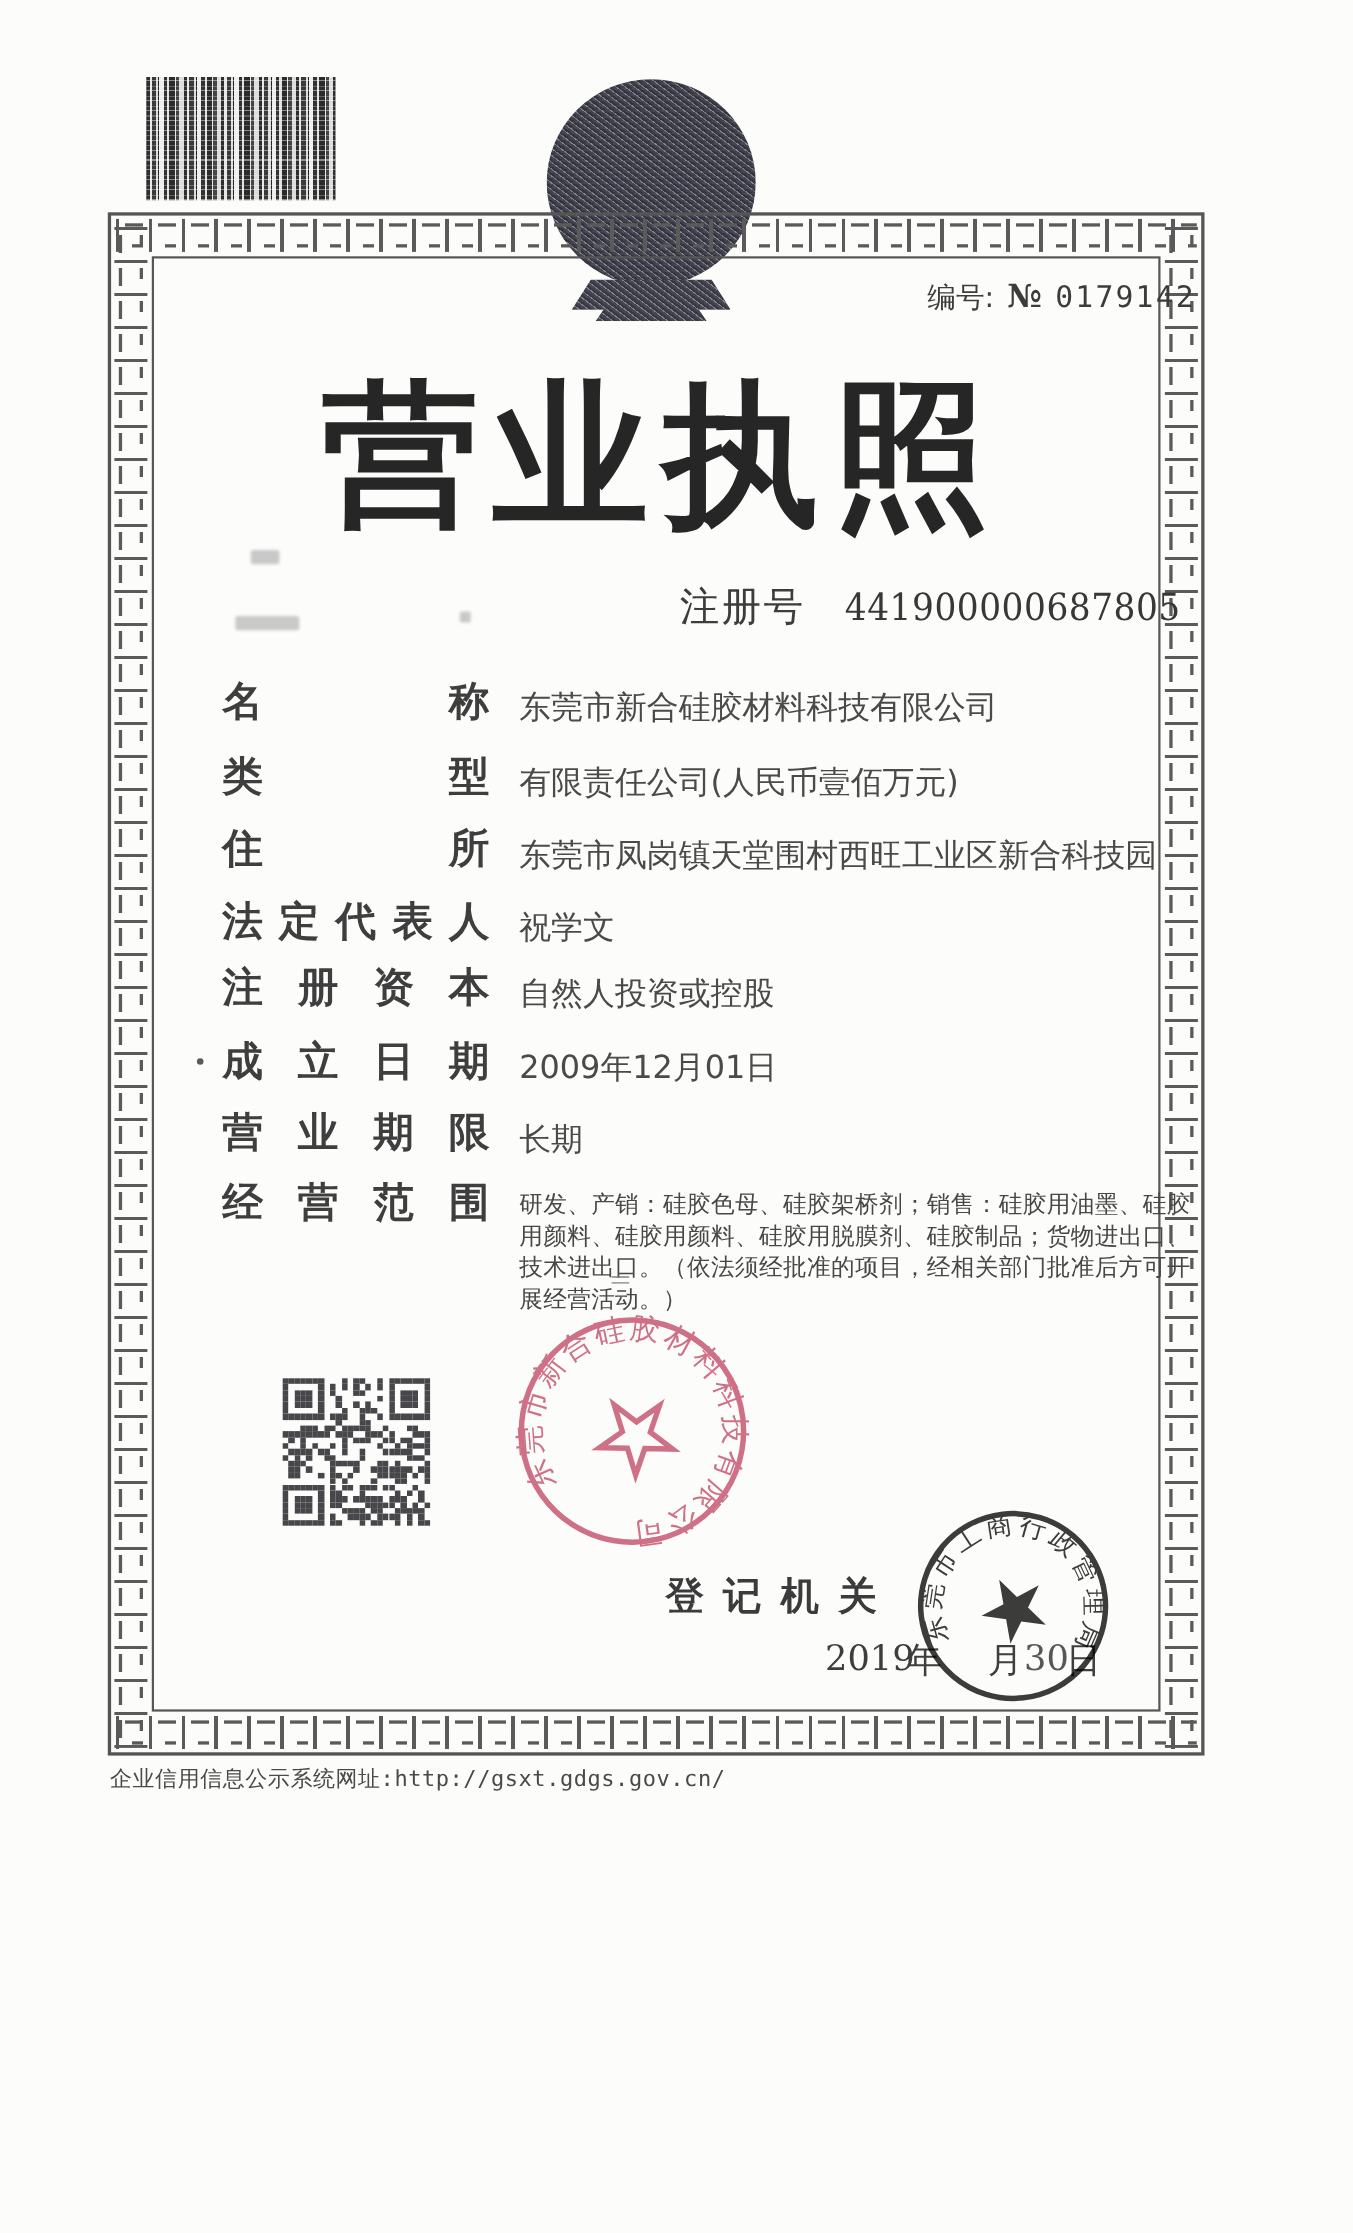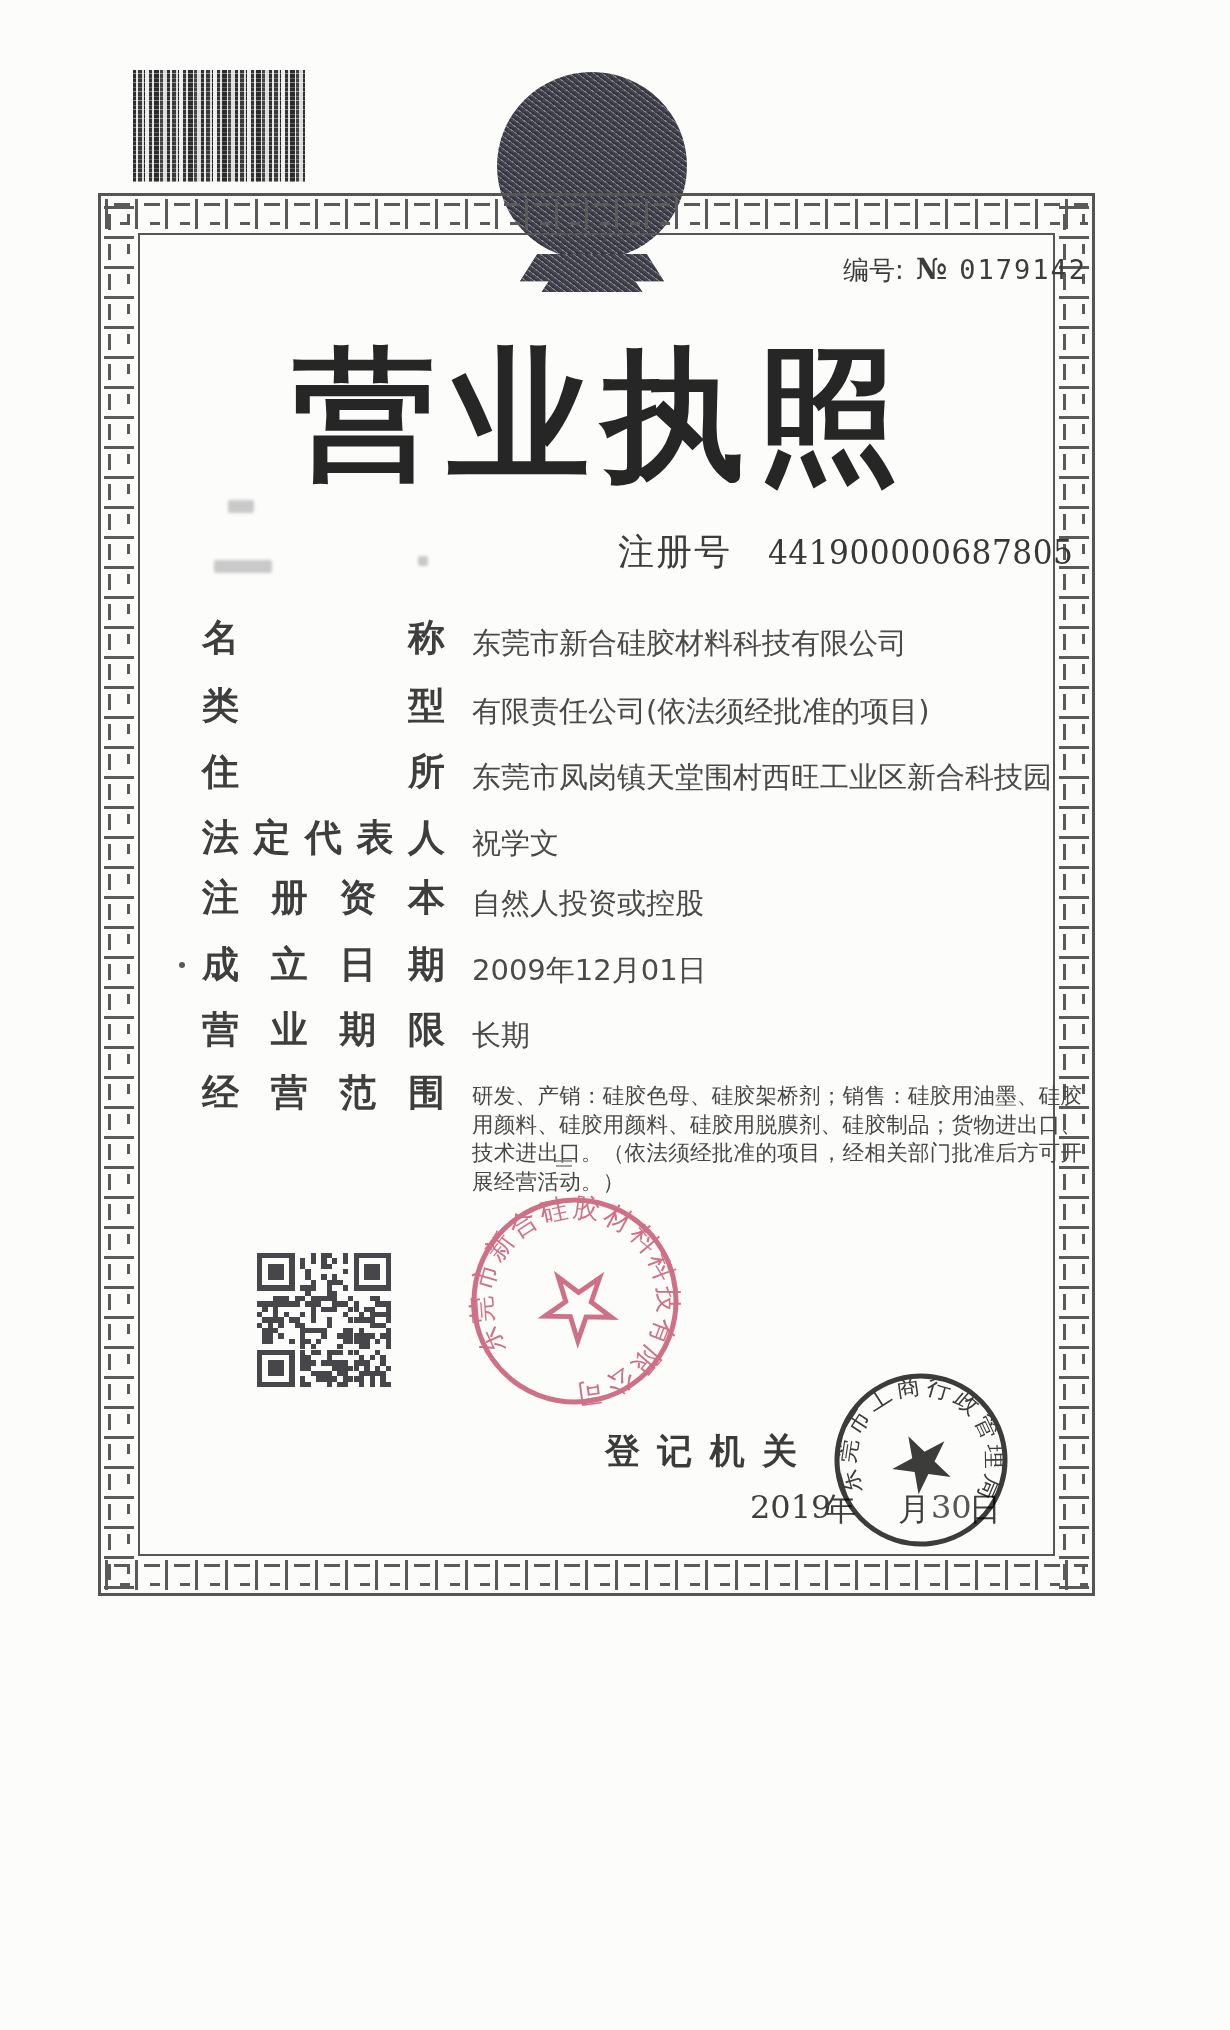--- a/index.html
+++ b/index.html
@@ -152,21 +152,21 @@
         <span>名</span>
         <span>称</span>
       </div>
     <div class="fvalue">东莞市新合硅胶材料科技有限公司</div>
   </div>
   <div class="frow" style="top:686px">
     <div class="flabel">
         <span>类</span>
         <span>型</span>
       </div>
-    <div class="fvalue">有限责任公司(依法须经批准的项目)</div>
+    <div class="fvalue">有限责任公司(人民币壹佰万元)</div>
   </div>
   <div class="frow" style="top:752px">
     <div class="flabel">
         <span>住</span>
         <span>所</span>
       </div>
     <div class="fvalue">东莞市凤岗镇天堂围村西旺工业区新合科技园</div>
   </div>
   <div class="frow" style="top:818px">
     <div class="flabel">
@@ -565,20 +565,21 @@
     <g transform="rotate(-28 90 90)">
       <circle cx="90" cy="90" r="84" fill="none" stroke="#2b2b2b" stroke-width="5"></circle>
       <path id="stampArc" d="M 24,90 A 66,66 0 1 1 156,90 A 66,66 0 1 1 24,90" fill="none"></path>
       <text font-size="24" fill="#2b2b2b" letter-spacing="4" font-family="DejaVu Sans, sans-serif">
         <textPath href="#stampArc" startOffset="0%">东莞市工商行政管理局</textPath>
       </text>
       <path d="M0,-50 L11.23,-15.45 L47.55,-15.45 L18.17,5.9 L29.39,40.45 L0,19.1 L-29.39,40.45 L-18.17,5.9 L-47.55,-15.45 L-11.23,-15.45 Z" transform="translate(90,94) scale(0.62)" fill="#2b2b2b"></path>
     </g>
   </svg>
 
+  <div class="foot-left">企业信用信息公示系统网址:http://gsxt.gdgs.gov.cn/</div>
 
   <div class="smudge" style="left:228px;top:500px;width:26px;height:13px"></div>
   <div class="smudge" style="left:214px;top:560px;width:58px;height:13px"></div>
   <div class="smudge" style="left:418px;top:556px;width:10px;height:10px"></div>
   <div class="dot" style="left:179px;top:962px"></div>
   <div class="tick" style="left:556px;top:1158px"></div>
 
 </div>
 
 </body></html>

